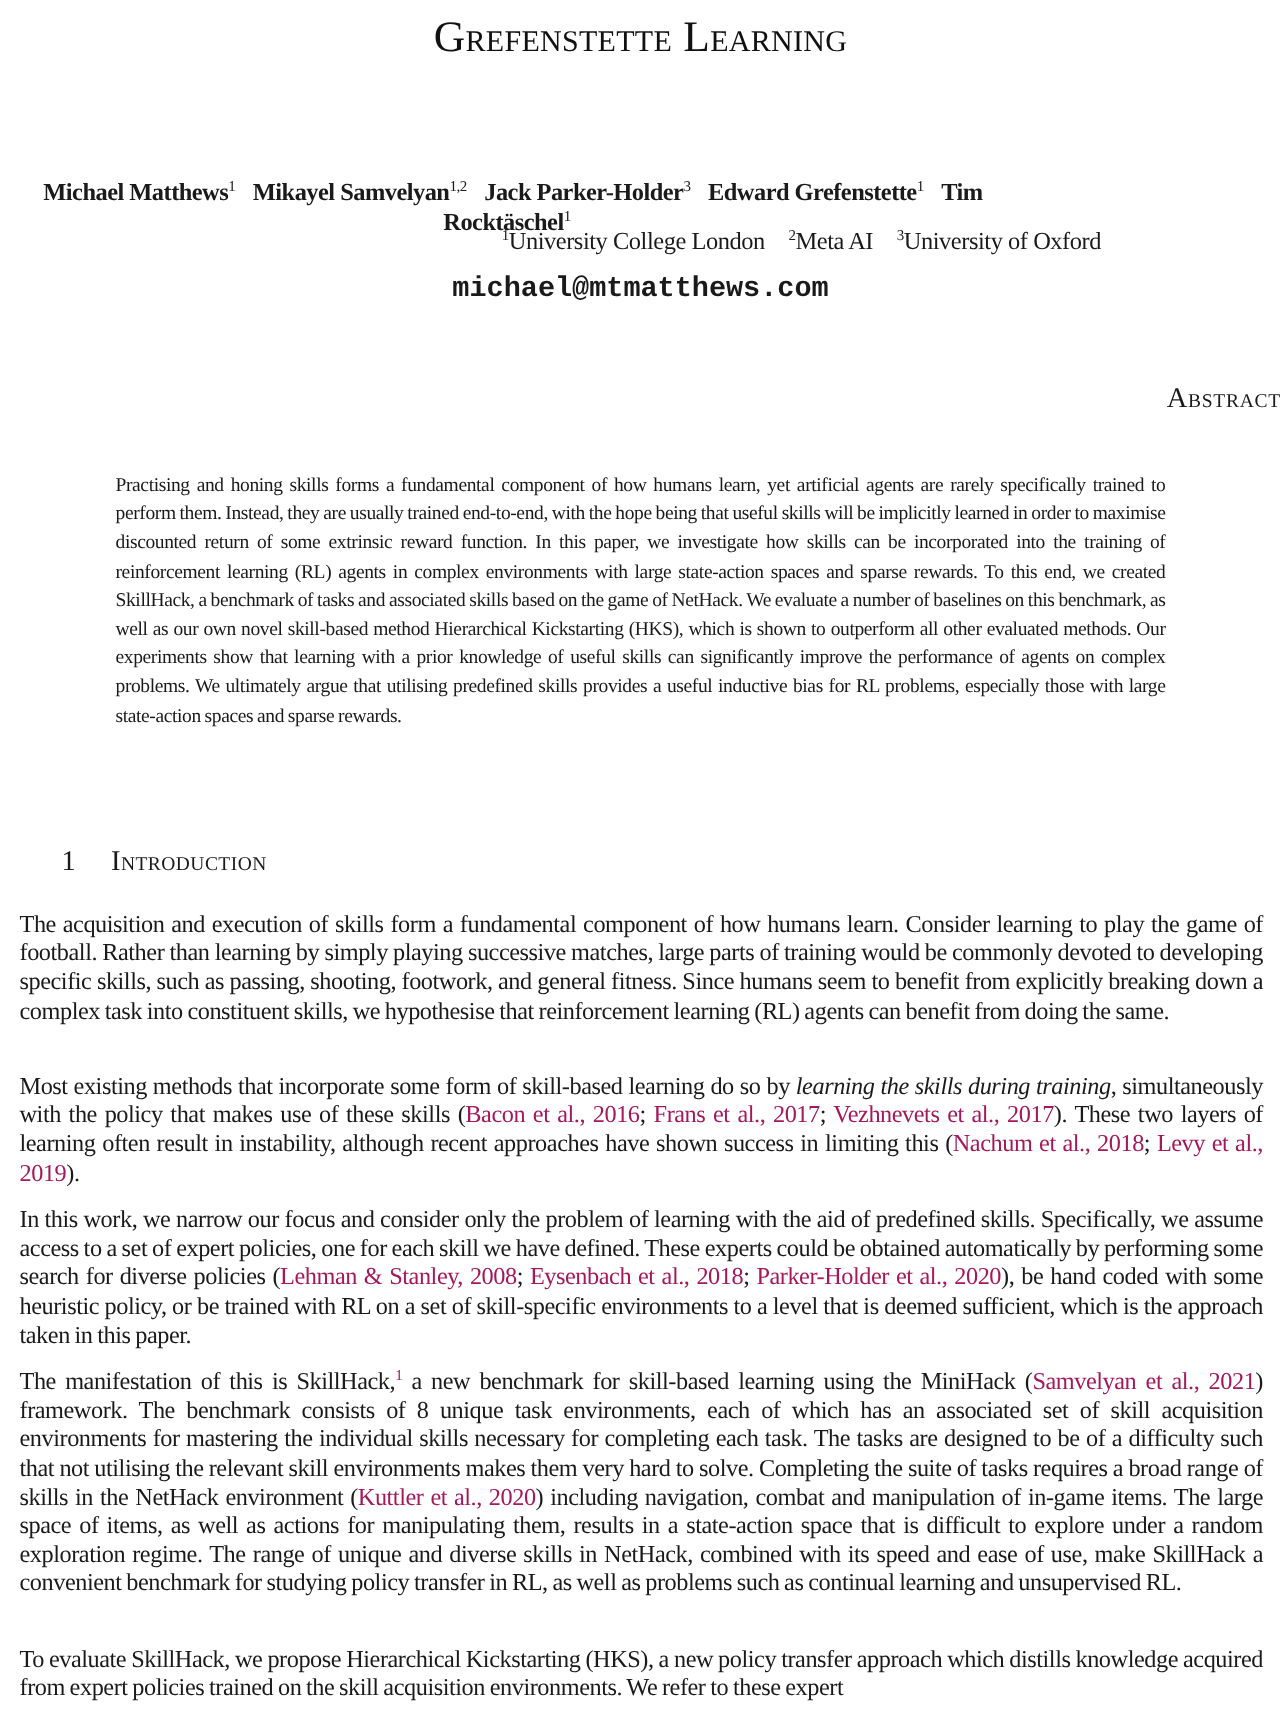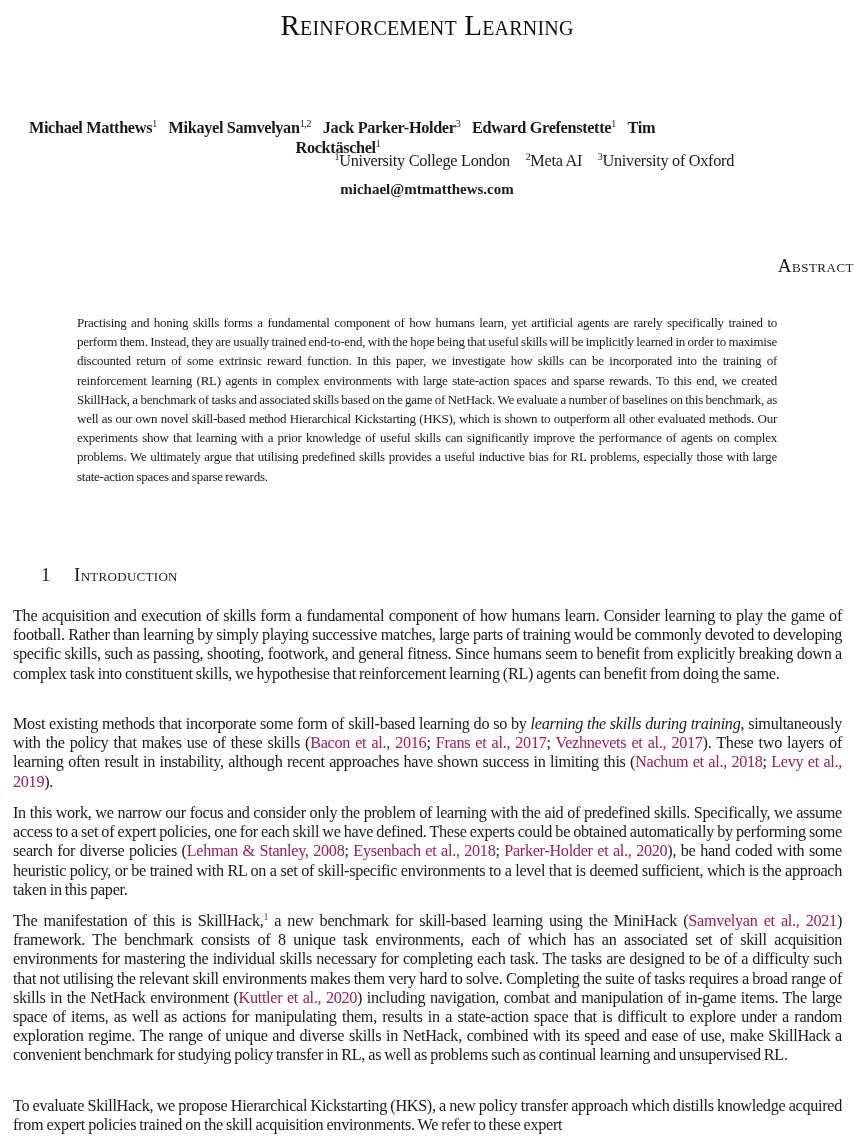--- a/index.html
+++ b/index.html
@@ -20,22 +20,22 @@
   }
   .authors .author { margin: 0 4px; }
   .authors sup, .affil sup { font-size: 10px; font-weight: normal; vertical-align: 6px; line-height: 0; }
   .affil {
     position: absolute; left: 0; width: 740px; top: 151px;
     text-align: right; font-size: 16.3px; letter-spacing: -0.3px;
   }
   .affil .aff { margin: 0 6px; }
   .email {
     position: absolute; left: 0; width: 854px; top: 181px;
-    text-align: center; font-family: Liberation Serif, serif;
-    font-size: 15px; font-weight: bold;
+    text-align: center; font-family: Liberation Mono, monospace;
+    font-size: 19px; font-weight: bold;
   }
   .abstract-head {
     position: absolute; left: 0; width: 854px; top: 255px;
     text-align: right; font-size: 19px; font-variant: small-caps; letter-spacing: 0.5px;
   }
   .abstract {
     position: absolute; left: 77px; width: 700px; top: 297px;
     font-size: 13px; line-height: 19.2px; text-align: justify;
     letter-spacing: -0.25px; word-spacing: -0.5px; margin-top: 16px;
   }
@@ -55,21 +55,21 @@
   .p4 { top: 912px; }
   .p5 { top: 1097px; }
   .cite { color: #a3195b; }
   .fn { color: #a3195b; font-size: 10px; vertical-align: 6px; line-height: 0; }
   em { font-style: italic; }
 </style>
 </head>
 <body>
 
 <div class="title">
-  <span class="line">Reinforcement Learning</span>
+  <span class="line">Grefenstette Learning</span>
 </div>
 
 <div class="authors">
   <span class="author"><span>Michael Matthews</span><sup>1</sup></span>
   <span class="author"><span>Mikayel Samvelyan</span><sup>1,2</sup></span>
   <span class="author"><span>Jack Parker-Holder</span><sup>3</sup></span>
   <span class="author"><span>Edward Grefenstette</span><sup>1</sup></span>
   <span class="author"><span>Tim Rocktäschel</span><sup>1</sup></span>
 </div>
 

